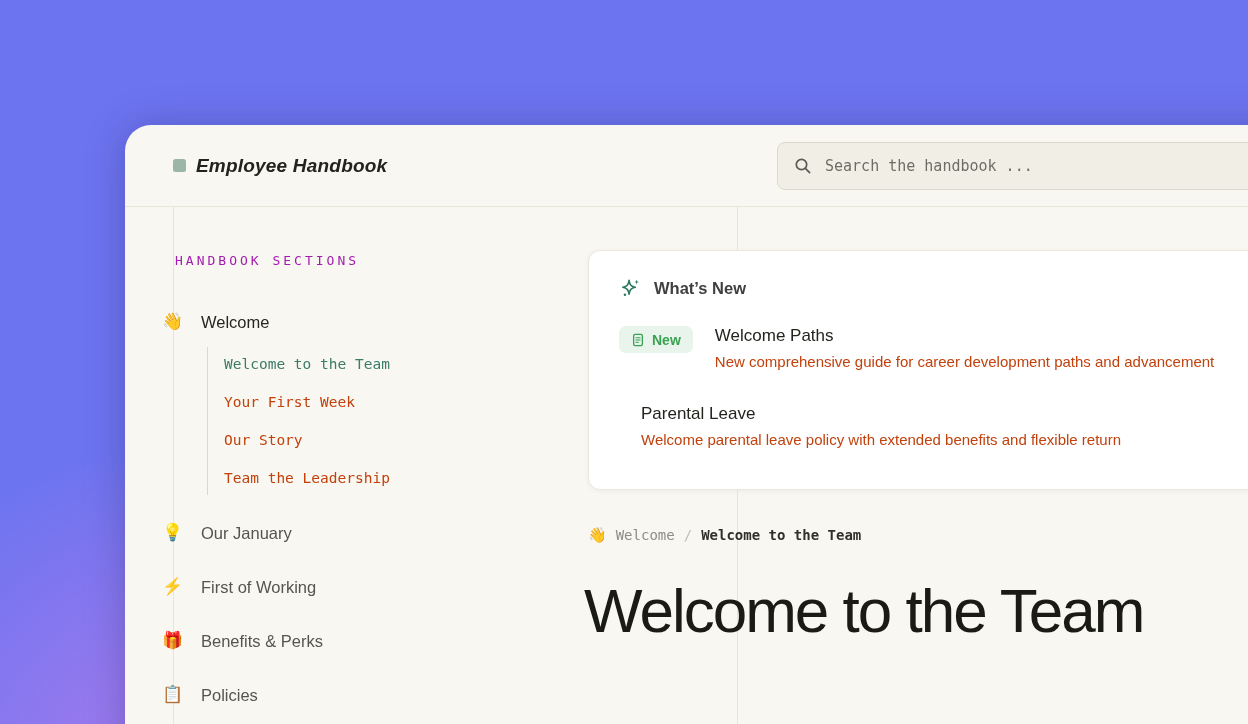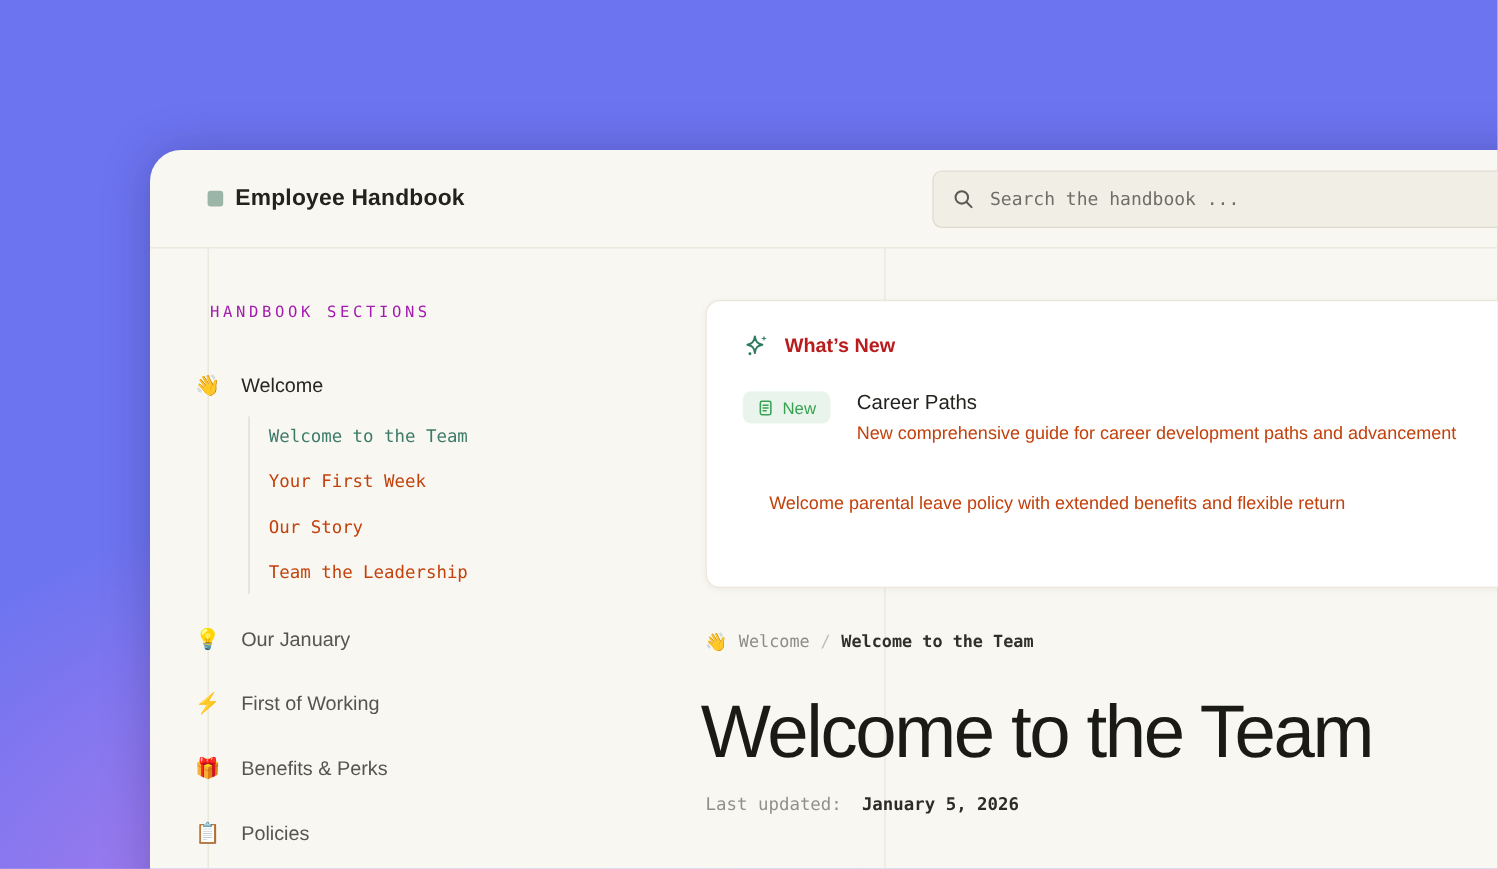--- a/index.html
+++ b/index.html
@@ -14,21 +14,21 @@
   .window {
     position:absolute; left:125px; top:125px; width:1420px; height:800px;
     background:#f9f7f1; border-top-left-radius:26px;
     box-shadow:0 2px 40px rgba(25,20,80,.28);
   }
   
   .header { position:relative; height:82px; border-bottom:1px solid #e8e4d8; }
   .logo { position:absolute; left:48px; top:34px; width:13px; height:13px;
           background:#9cb5a9; border-radius:2.5px; }
   .app-title { position:absolute; left:71px; top:30px; font-size:19px; font-weight:700;
-               color:#22221e; letter-spacing:.2px; }
+               color:#22221e; letter-spacing:.2px;font-style:italic; }
   .search { position:absolute; left:652px; top:17px; width:610px; height:48px;
             background:#f1eee6; border:1px solid #ddd9cd; border-radius:8px;
             display:flex; align-items:center; padding:0 16px; gap:13px; }
   .search svg { flex:0 0 auto; }
   .search input { flex:1; border:none; outline:none; background:transparent;
                   font-family:"DejaVu Sans Mono", monospace; font-size:15px; color:#55554e; }
   .search input::placeholder { color:#6e6e66; opacity:1; }
   
   .vrule { position:absolute; top:82px; bottom:0; width:1px; background:#e8e4d8; }
   .vrule.v1 { left:48px; } .vrule.v2 { left:612px; }
@@ -43,25 +43,25 @@
   .sb-item.active .lbl { color:#27271f; }
   .sub-line { position:absolute; left:82px; top:222px; height:148px; width:1px; background:#dcd8cb; }
   .sub-item { position:absolute; left:99px; font-family:"DejaVu Sans Mono", monospace;
               font-size:14.5px; color:#c2410c; cursor:pointer; white-space:nowrap; }
   .sub-item.active { color:#3c7a69; }
   
   .card { position:absolute; left:463px; top:125px; width:920px; height:240px;
           background:#ffffff; border:1px solid #ebe7db; border-radius:12px;
           box-shadow:0 1px 5px rgba(40,40,25,.05); padding:26px 30px; }
   .card-header { display:flex; align-items:center; gap:12px; margin-bottom:26px; }
-  .card-title { font-size:16.5px; font-weight:700; color:#b91c1c; }
+  .card-title { font-size:16.5px; font-weight:700; color:#404040; }
   .news-row { display:flex; align-items:flex-start; }
   .news-row + .news-row { margin-top:34px; }
   .badge { height:27px; padding:0 12px; border-radius:7px; display:inline-flex;
-           align-items:center; gap:7px; font-size:14px; font-weight:400;
+           align-items:center; gap:7px; font-size:14px; font-weight:700;
            flex:0 0 auto; white-space:nowrap; }
   .badge.new { background:#e9f5ec; color:#39a252; }
   .news-text { margin-left:22px; min-width:0; }
   .news-title { font-size:17px; font-weight:500; color:#24241f; }
   .news-desc { margin-top:7px; font-size:15px; color:#c2410c; white-space:nowrap; }
   
   .breadcrumb { position:absolute; left:463px; top:401px; display:flex;
                 align-items:center; gap:9px; font-family:"DejaVu Sans Mono", monospace;
                 font-size:14px; white-space:nowrap; }
   .breadcrumb .emj { font-size:15px; }
@@ -138,40 +138,37 @@
       <span class="badge new">
         <svg width="14" height="14" viewBox="0 0 16 16" fill="none">
           <rect x="3" y="1.6" width="10" height="12.8" rx="1.6" stroke="#39a252" stroke-width="1.5"></rect>
           <line x1="5.6" y1="5.4" x2="10.4" y2="5.4" stroke="#39a252" stroke-width="1.3" stroke-linecap="round"></line>
           <line x1="5.6" y1="8" x2="10.4" y2="8" stroke="#39a252" stroke-width="1.3" stroke-linecap="round"></line>
           <line x1="5.6" y1="10.6" x2="8.6" y2="10.6" stroke="#39a252" stroke-width="1.3" stroke-linecap="round"></line>
         </svg>
         <span>New</span>
       </span>
       <div class="news-text">
-        <div class="news-title">Career Paths</div>
+        <div class="news-title">Welcome Paths</div>
         <div class="news-desc">New comprehensive guide for career development paths and advancement</div>
       </div>
     </div>
 
     <div class="news-row">
 
       <div class="news-text">
+        <div class="news-title">Parental Leave</div>
         <div class="news-desc">Welcome parental leave policy with extended benefits and flexible return</div>
       </div>
     </div>
   </div>
 
   <div class="breadcrumb">
     <span class="emj">👋</span>
     <span class="bc-section">Welcome</span>
     <span class="bc-sep">/</span>
     <span class="bc-page">Welcome to the Team</span>
   </div>
 
   <h1 class="page-title">Welcome to the Team</h1>
 
-  <div class="updated">
-    <span class="u-label">Last updated:</span>
-    <span class="u-value">January 5, 2026</span>
-  </div>
 
 </div>
 
 </body></html>

